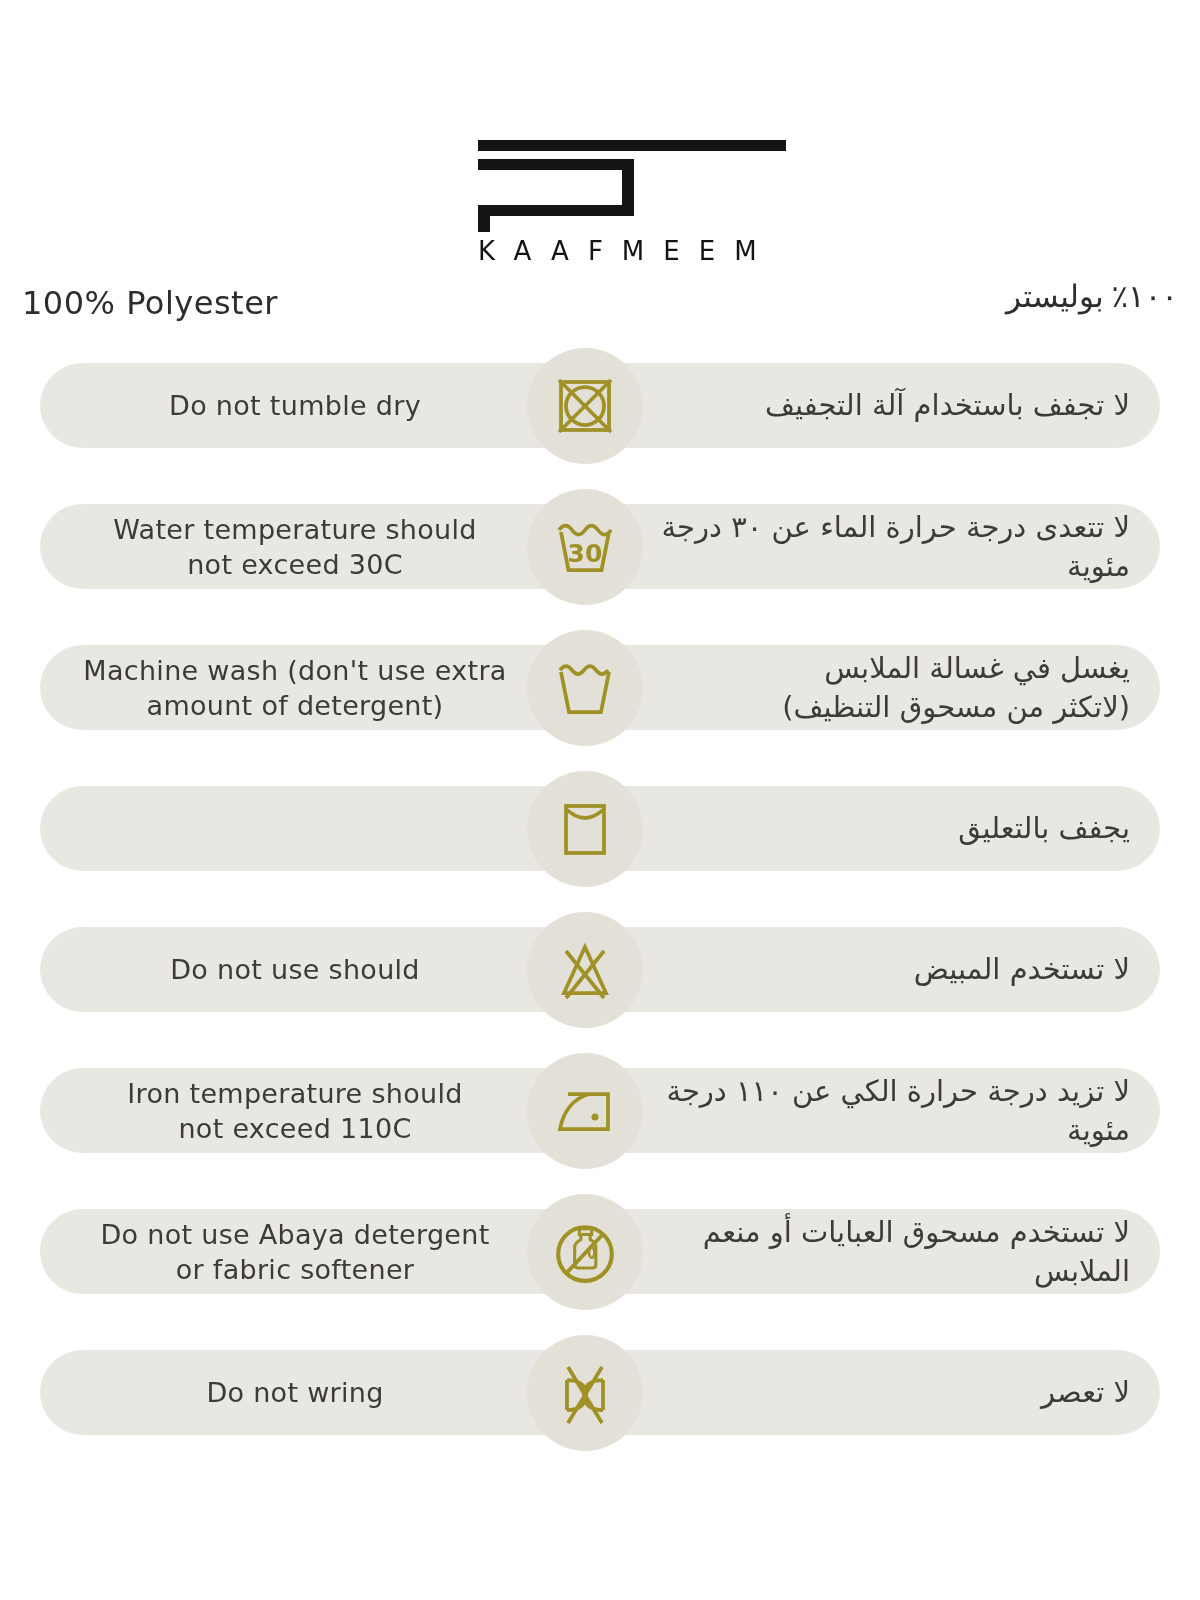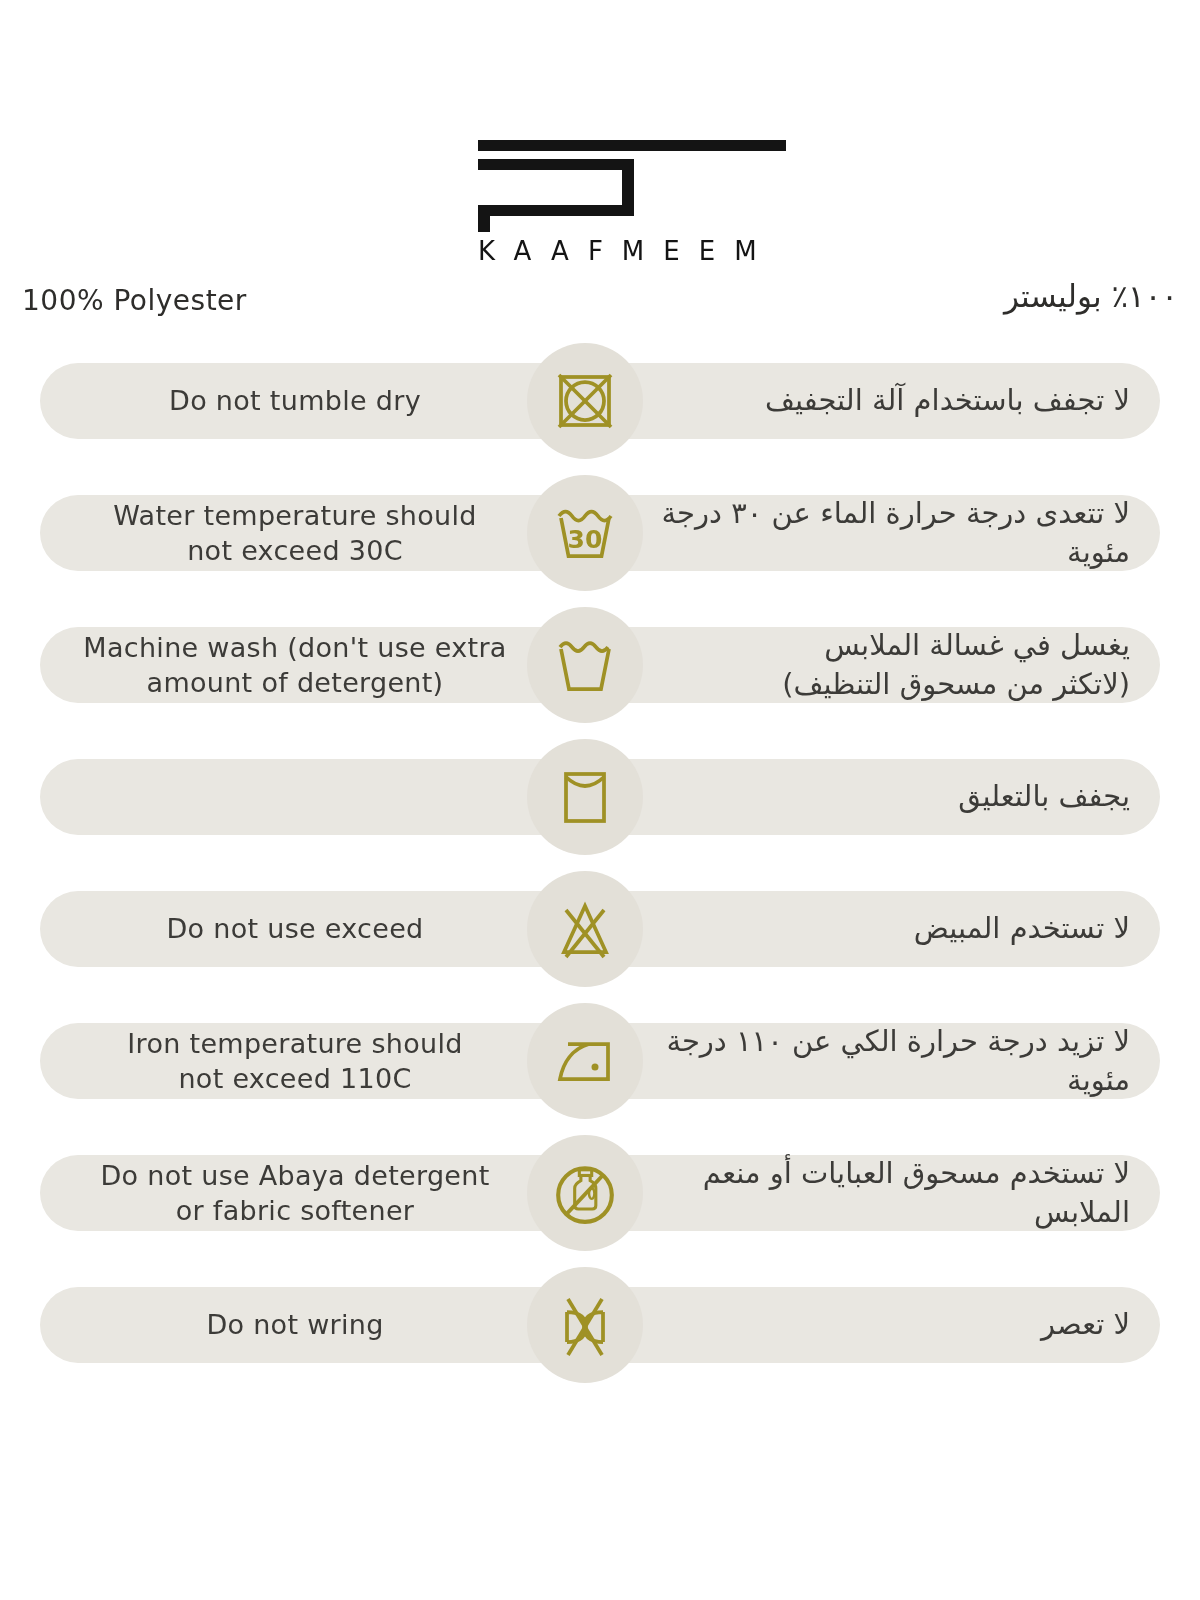--- a/index.html
+++ b/index.html
@@ -9,30 +9,31 @@
     font-family:"DejaVu Sans",sans-serif;
     --pill:#e9e7e1;--circle:#e3e0d8;--icon:#9f9125;--text:#3c3b38;--logo:#141414;
   }
   .logo-wrap{position:absolute;left:478px;top:140px;width:308px;}
   .logo-mark{display:block;}
   .logo-text{
     margin-top:4px;font-size:26px;letter-spacing:19px;white-space:nowrap;
     color:var(--logo);font-family:"DejaVu Sans",sans-serif;
   }
   .material-en{
-    position:absolute;left:22px;top:284px;font-size:28px;color:#2e2d2b;
+    position:absolute;left:22px;top:284px;font-size:32px;color:#2e2d2b;
     letter-spacing:0.5px;
   }
   .material-ar{
     position:absolute;right:22px;top:278px;font-size:31px;color:#2e2d2b;
     direction:rtl;
+    font-family:Liberation Serif, serif;
   }
   .rows{position:absolute;top:363px;left:0;width:1200px;}
   .row{
-    position:relative;height:76px;margin:0 40px 56px 40px;width:1120px;
+    position:relative;height:85px;margin:0 40px 56px 40px;width:1120px;
     background:var(--pill);border-radius:43px;
   }
   .en{
     position:absolute;left:20px;width:470px;top:50%;transform:translateY(-50%);
     text-align:center;font-size:27px;line-height:1.3;color:var(--text);
     white-space:pre-line;letter-spacing:0.3px;
   }
   .ar{
     position:absolute;left:600px;width:490px;top:50%;transform:translateY(-50%);
     font-size:29px;line-height:1.35;color:var(--text);
@@ -107,21 +108,21 @@
     <div class="circle">
       <svg class="ico" width="64" height="64" viewBox="0 0 64 64">
         <rect x="13" y="9" width="38" height="47"></rect>
         <path d="M13,12 Q32,30 51,12"></path>
       </svg>
     </div>
     <div class="ar">يجفف بالتعليق</div>
   </div>
 
   <div class="row">
-    <div class="en">Do not use exceed</div>
+    <div class="en">Do not use should</div>
     <div class="circle">
       <svg class="ico" width="64" height="64" viewBox="0 0 64 64">
         <path d="M32,9 L11,55 H53 Z"></path>
         <line x1="13" y1="13" x2="51" y2="60"></line>
         <line x1="51" y1="13" x2="13" y2="60"></line>
       </svg>
     </div>
     <div class="ar">لا تستخدم المبيض</div>
   </div>
 

